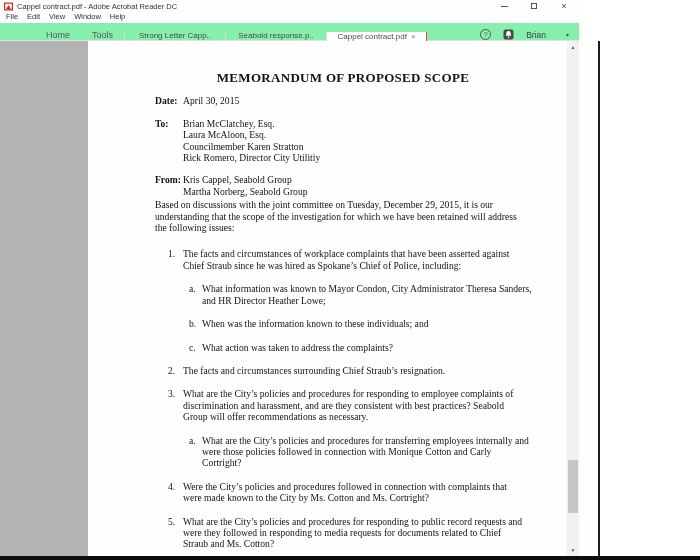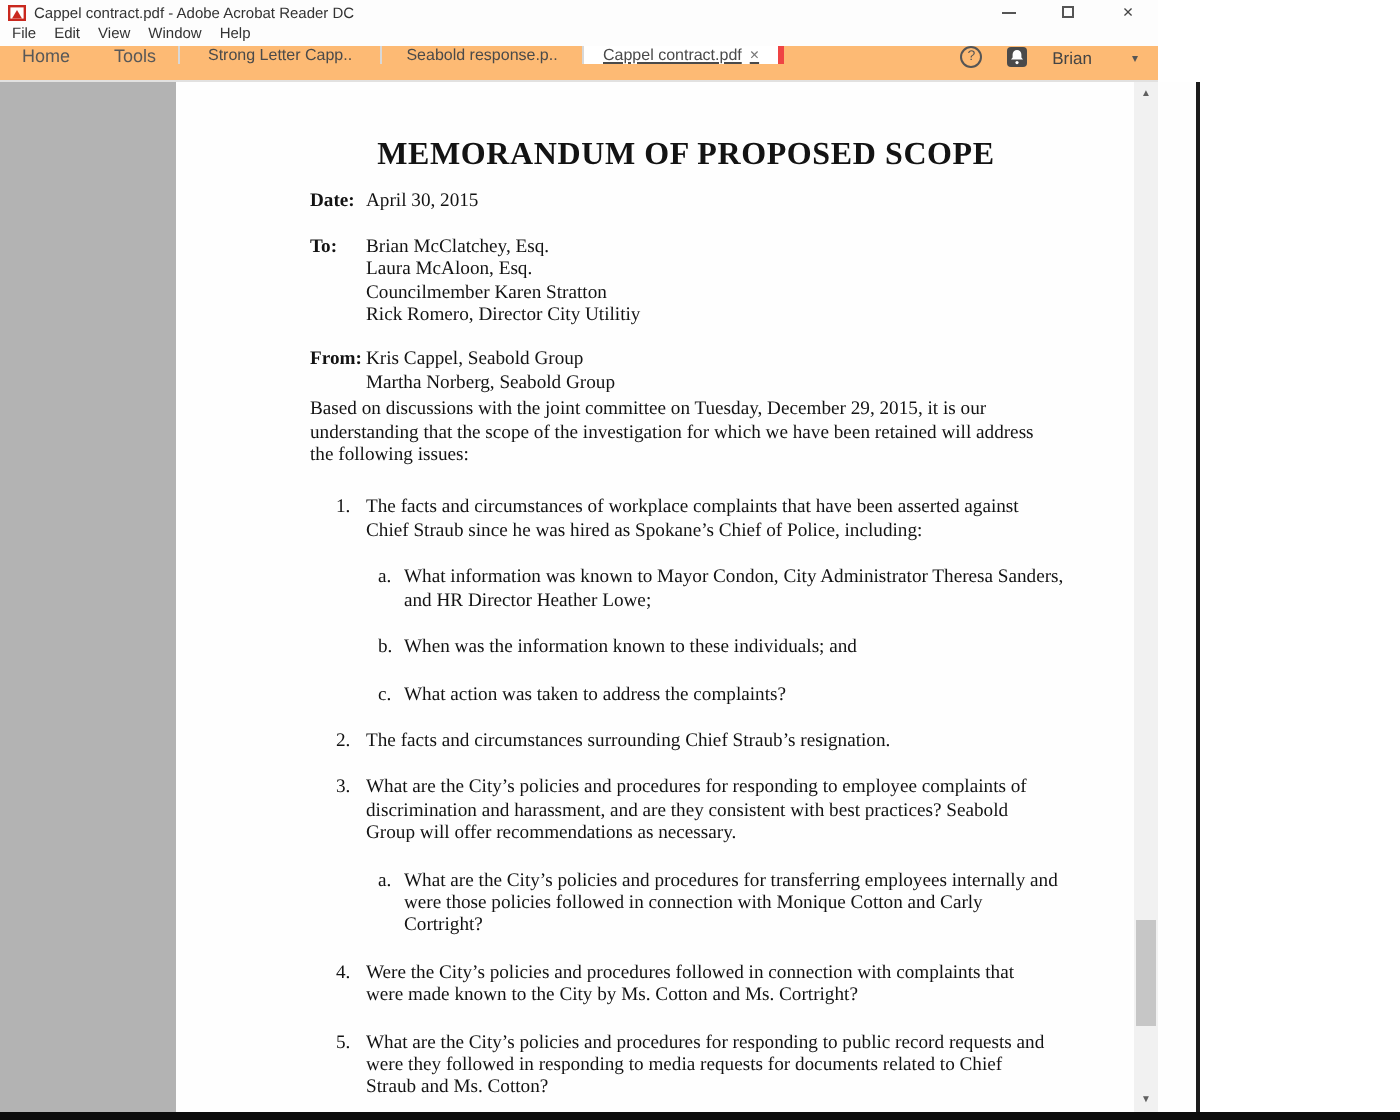--- a/index.html
+++ b/index.html
@@ -16,26 +16,26 @@
   .min-shape { width: 7px; height: 1px; background: #555; display: inline-block; }
   .max-shape { width: 6px; height: 6px; border: 1px solid #555; display: inline-block; }
   .wc.close { font-size: 9px; line-height: 1; }
 
   
   .menubar { height: 11px; background: #fdfdfd; display: flex; align-items: flex-start;
              gap: 9px; padding: 0 6px; font-size: 7.5px; color: #333; flex: 0 0 auto; }
   .menu-item { cursor: default; }
 
   
-  .tabbar { height: 18px; background: #fdba74; display: flex; align-items: flex-start;
-            font-size: 8px; color: #4a4a4a; border-bottom: 1px solid #e2e1e0; flex: 0 0 auto; }
+  .tabbar { height: 18px; background: #86efac; display: flex; align-items: flex-end;
+            font-size: 8px; color: #4a4a4a; border-bottom: 1px solid #e2e1e0; flex: 0 0 auto; padding-left: 35px; }
   .nav-tab { padding: 0 11px; display: flex; align-items: center; font-size: 9px; color: #585858; }
   .doc-tab { width: 101px; border-left: 1px solid #d8d8d8; display: flex; align-items: center;
              justify-content: center; gap: 4px; font-size: 8px; color: #4a4a4a; }
-  .doc-tab.active { background: #ffffff; border-right: 3px solid #ef4444; margin-bottom: -1px; text-decoration: underline; }
+  .doc-tab.active { background: #ffffff; border-right: 1px solid #ef4444; margin-bottom: -1px; }
   .tab-close { font-size: 8px; color: #777; line-height: 1; }
   .tabbar-right { margin-left: auto; display: flex; align-items: center; gap: 12px; padding-right: 10px; }
   .help-icon { width: 11px; height: 11px; border: 1px solid #555; border-radius: 50%; color: #555;
                font-size: 7px; display: flex; align-items: center; justify-content: center; }
   .bell { display: flex; align-items: center; }
   .user { display: flex; align-items: center; gap: 20px; font-size: 8.5px; color: #444; }
   .caret { font-size: 6px; color: #555; }
 
   
   .docarea { position: relative; flex: 1 1 auto; background: #b3b3b3; }
@@ -44,21 +44,21 @@
           padding: 31px 43px 0 67px;
           font-family: "Liberation Serif", serif; font-size: 9.6px; line-height: 11.4px; color: #131313; }
   .pagebottom { position: absolute; left: 0; bottom: 0; width: 700px; height: 4px; background: #0d0d0d; }
 
   .scrollbar { position: absolute; right: 0; top: 0; width: 12px; height: 515px; background: #f1f1f1; }
   .sb-arrow { position: absolute; left: 0; width: 12px; text-align: center; font-size: 5px; color: #606060; }
   .sb-up { top: 3px; } .sb-down { bottom: 3px; }
   .sb-thumb { position: absolute; top: 419px; left: 1px; width: 10px; height: 53px; background: #c6c6c6; }
 
   
-  .doc-title { font-weight: bold; font-size: 16px; text-align: center; letter-spacing: 0.3px;
+  .doc-title { font-weight: bold; font-size: 13px; text-align: center; letter-spacing: 0.3px;
                margin-right: 24px; margin-bottom: 12px; }
   .meta { display: flex; margin-bottom: 11px; }
   .meta.tight { margin-bottom: 2px; }
   .mlabel { width: 28px; flex: 0 0 auto; font-weight: bold; }
   .mval { white-space: pre-line; }
   .intro { white-space: pre-line; margin-bottom: 15px; }
   .item { display: flex; margin-left: 13px; margin-bottom: 12px; }
   .num { width: 15px; flex: 0 0 auto; }
   .sub { display: flex; margin-left: 34px; margin-bottom: 12px; }
   .letter { width: 13px; flex: 0 0 auto; }

